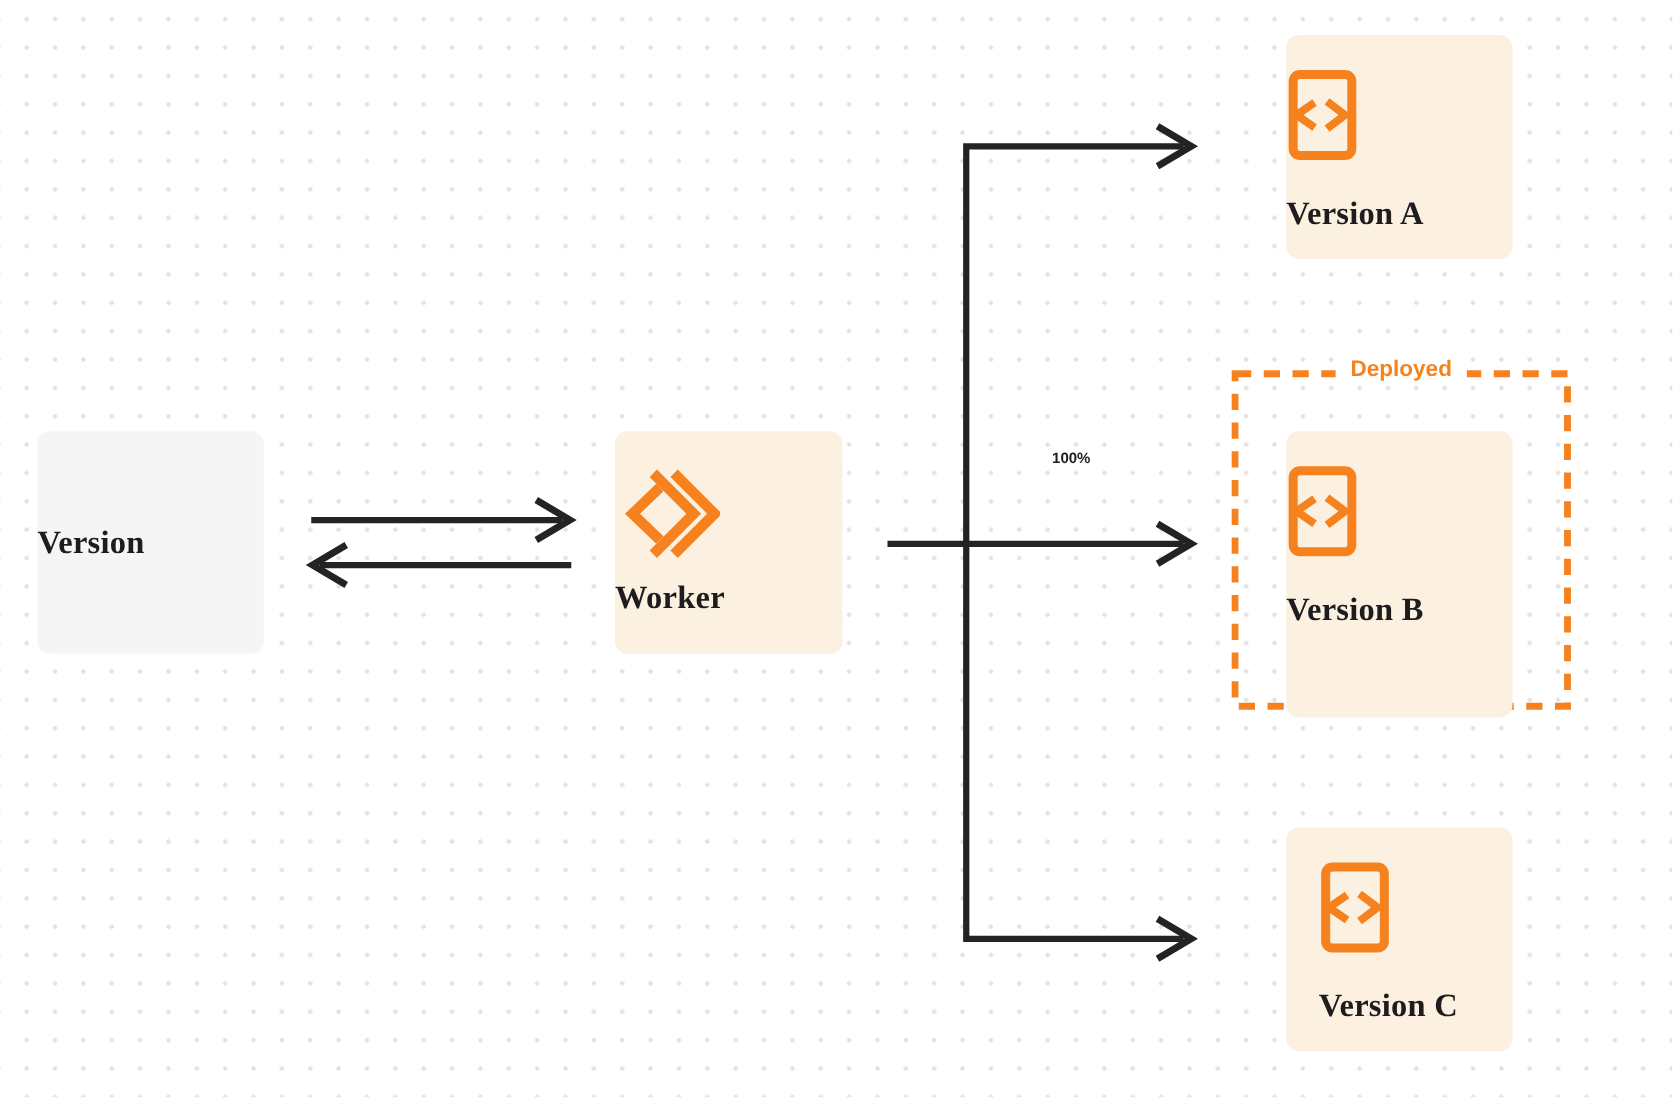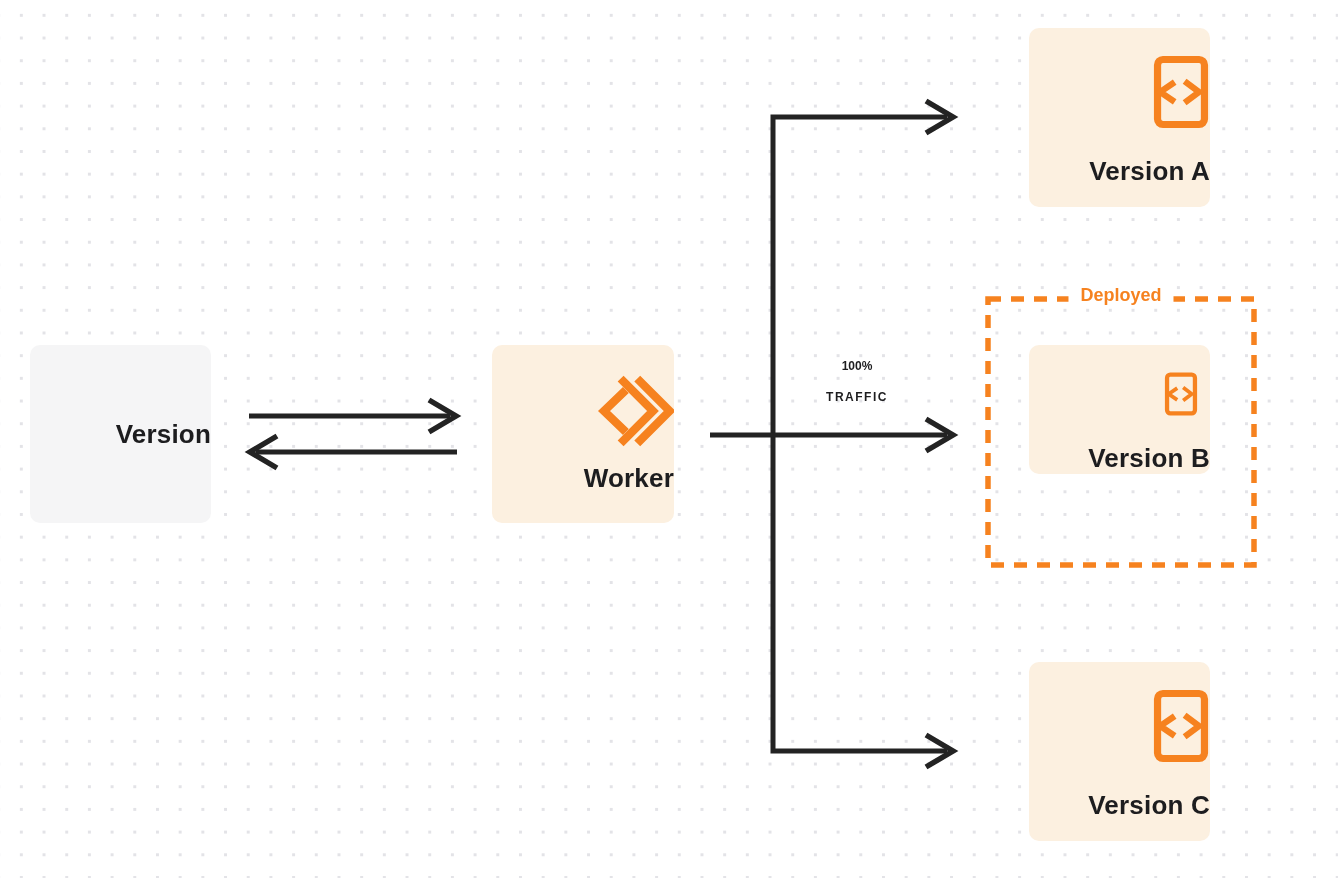--- a/index.html
+++ b/index.html
@@ -10,22 +10,23 @@
     font-family:"Liberation Sans",sans-serif;
     background-color:#ffffff;
     background-image:radial-gradient(circle,#e3e3e7 1.6px,transparent 1.9px);
     background-size:22.7px 22.7px;
     background-position:10px 4px;
   }
   .arrow-layer{position:absolute;left:0;top:0;pointer-events:none;}
   .node{
     position:absolute;
     border-radius:10px;
-    display:flex;flex-direction:column;align-items:flex-end;
+    display:flex;flex-direction:column;align-items:flex-start;
     box-sizing:border-box;
+    font-family:Liberation Serif, serif;
   }
   .node-gray{background:#f5f5f6;justify-content:center;}
   .node-cream{background:#fcf0e0;}
   .node-label{
     font-weight:bold;font-size:26px;color:#1d1d1f;
     letter-spacing:.2px;white-space:nowrap;
   }
   .worker-node{padding-top:28px;gap:14px;}
   .version-node{padding-top:27px;gap:27px;}
   .deploy-group{position:absolute;left:985px;top:296px;width:272px;height:272px;}
@@ -103,21 +104,21 @@
     <div class="node-label">Version A</div>
   </div>
 
   <div class="deploy-group">
     <svg class="deploy-border" width="272" height="272" viewBox="0 0 272 272">
       <rect x="3" y="3" width="266" height="266" fill="none" stroke="#f6821f" stroke-width="5.5" stroke-dasharray="13 10"></rect>
     </svg>
     <div class="deploy-label">Deployed</div>
   </div>
 
-  <div class="node node-cream version-node" style="left:1029px;top:345px;width:181px;height:129px;">
+  <div class="node node-cream version-node" style="left:1029px;top:345px;width:181px;height:229px;">
     <svg width="58" height="74" viewBox="0 0 64 82">
       <g stroke="#f6821f" fill="none" stroke-linejoin="miter" stroke-linecap="butt">
         <rect x="6" y="5" width="52" height="72" rx="6" stroke-width="8"></rect>
         <path d="M25,30 L9,41 L25,52" stroke-width="7"></path>
         <path d="M36,29 L52,41 L36,53" stroke-width="7"></path>
       </g>
     </svg>
     <div class="node-label">Version B</div>
   </div>
 
@@ -127,16 +128,15 @@
         <rect x="6" y="5" width="52" height="72" rx="6" stroke-width="8"></rect>
         <path d="M25,30 L9,41 L25,52" stroke-width="7"></path>
         <path d="M36,29 L52,41 L36,53" stroke-width="7"></path>
       </g>
     </svg>
     <div class="node-label">Version C</div>
   </div>
 
   <div class="traffic-label">
     <div>100%</div>
-    <div class="traffic-line2">TRAFFIC</div>
   </div>
 
 </div>
 
 </body></html>

